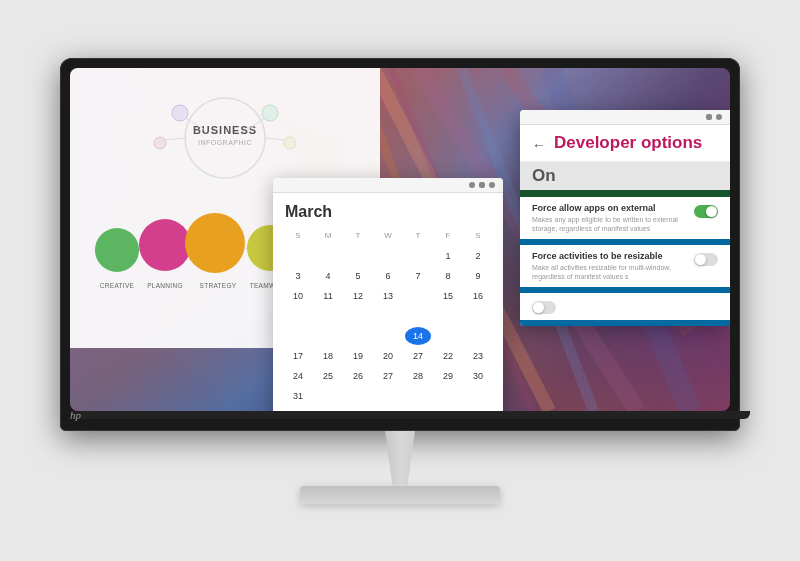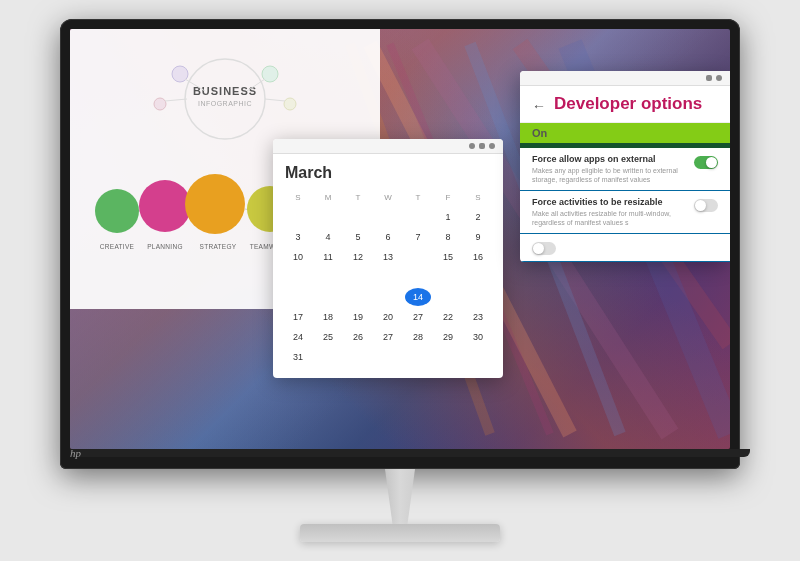--- a/index.html
+++ b/index.html
@@ -25,24 +25,24 @@
       background: #1a1a1a;
       border-radius: 12px 12px 6px 6px;
       padding: 10px 10px 12px 10px;
       box-shadow: 0 8px 30px rgba(0,0,0,0.5), inset 0 0 0 1px #333;
       position: relative;
       width: 680px;
     }
 
     .monitor-screen {
       background: #000;
-      border-radius: 2px;
+      border-radius: 8px;
       overflow: hidden;
       width: 660px;
-      height: 420px;
+      height: 343px;
       position: relative;
     }
 
     .screen-content {
       width: 100%;
       height: 100%;
       position: relative;
       overflow: hidden;
     }
 
@@ -170,30 +170,30 @@
     }
 
     .dev-header-title {
       font-size: 17px;
       font-weight: bold;
       color: #be185d;
     }
 
     .dev-on-label {
       padding: 4px 12px;
-      font-size: 11px;
+      font-size: 17px;
       color: #555;
       font-weight: bold;
-      background: #84cc16;
-      border-bottom: 5px solid #14532d;
+      background: #e5e5e5;
+      border-bottom: 7px solid #14532d;
     }
 
     .dev-option {
       padding: 6px 12px;
-      border-bottom: 1px solid #0369a1;
+      border-bottom: 6px solid #0369a1;
       display: flex;
       justify-content: space-between;
       align-items: flex-start;
       gap: 6px;
     }
 
     .dev-option-text {
       flex: 1;
     }
 

